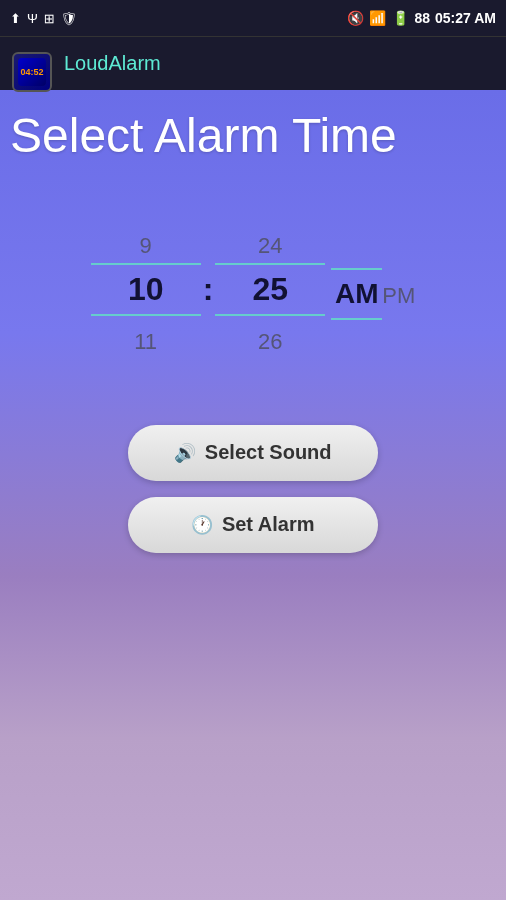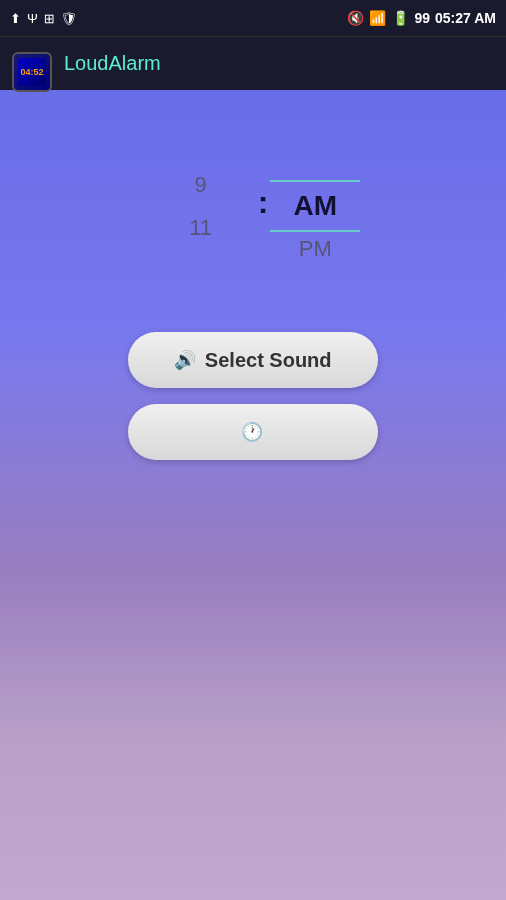--- a/index.html
+++ b/index.html
@@ -154,21 +154,21 @@
     .time-separator {
       color: #111133;
       font-size: 32px;
       font-weight: bold;
       margin: 0 2px;
       margin-bottom: 8px;
     }
 
     .ampm-column {
       display: flex;
-      flex-direction: column;
+      flex-direction: row;
       align-items: center;
       width: 90px;
     }
 
     .ampm-above {
       color: transparent;
       font-size: 22px;
       margin-bottom: 4px;
     }
 
@@ -230,60 +230,68 @@
   <div class="status-left">
     <span class="status-icon">⬆</span>
     <span class="status-icon">Ψ</span>
     <span class="status-icon">⊞</span>
     <span class="status-icon">🛡</span>
   </div>
   <div class="status-right">
     <span>🔇</span>
     <span>📶</span>
     <span>🔋</span>
-    <span>99</span>
+    <span>88</span>
     <span>05:27 AM</span>
   </div>
 </div>
 
 <div id="app-bar">
   <div id="app-icon">
     <div class="alarm-icon-inner">
       <span style="font-size:9px; color:#ff9900;">04:52</span>
     </div>
   </div>
   <span id="app-title">LoudAlarm</span>
 </div>
 
 <div id="main-content">
 
+  <div id="page-title">Select Alarm Time</div>
 
   <div id="time-picker">
 
     <div class="time-column">
       <span class="time-above">9</span>
+      <span class="time-current">10</span>
       <span class="time-below">11</span>
     </div>
 
     <div class="time-separator">:</div>
 
+    <div class="time-column">
+      <span class="time-above">24</span>
+      <span class="time-current">25</span>
+      <span class="time-below">26</span>
+    </div>
 
     <div class="ampm-column">
       <span class="ampm-above">&nbsp;</span>
       <span class="ampm-current">AM</span>
       <span class="ampm-below">PM</span>
     </div>
   </div>
 
   <div id="buttons-area">
 
     <button class="action-button">
       <span class="btn-icon">🔊</span>
       <span class="btn-label">Select Sound</span>
     </button>
 
     <button class="action-button">
       <span class="btn-icon">🕐</span>
+      <span class="btn-label">Set Alarm</span>
     </button>
 
   </div>
 
 </div>
 
 </body></html>

